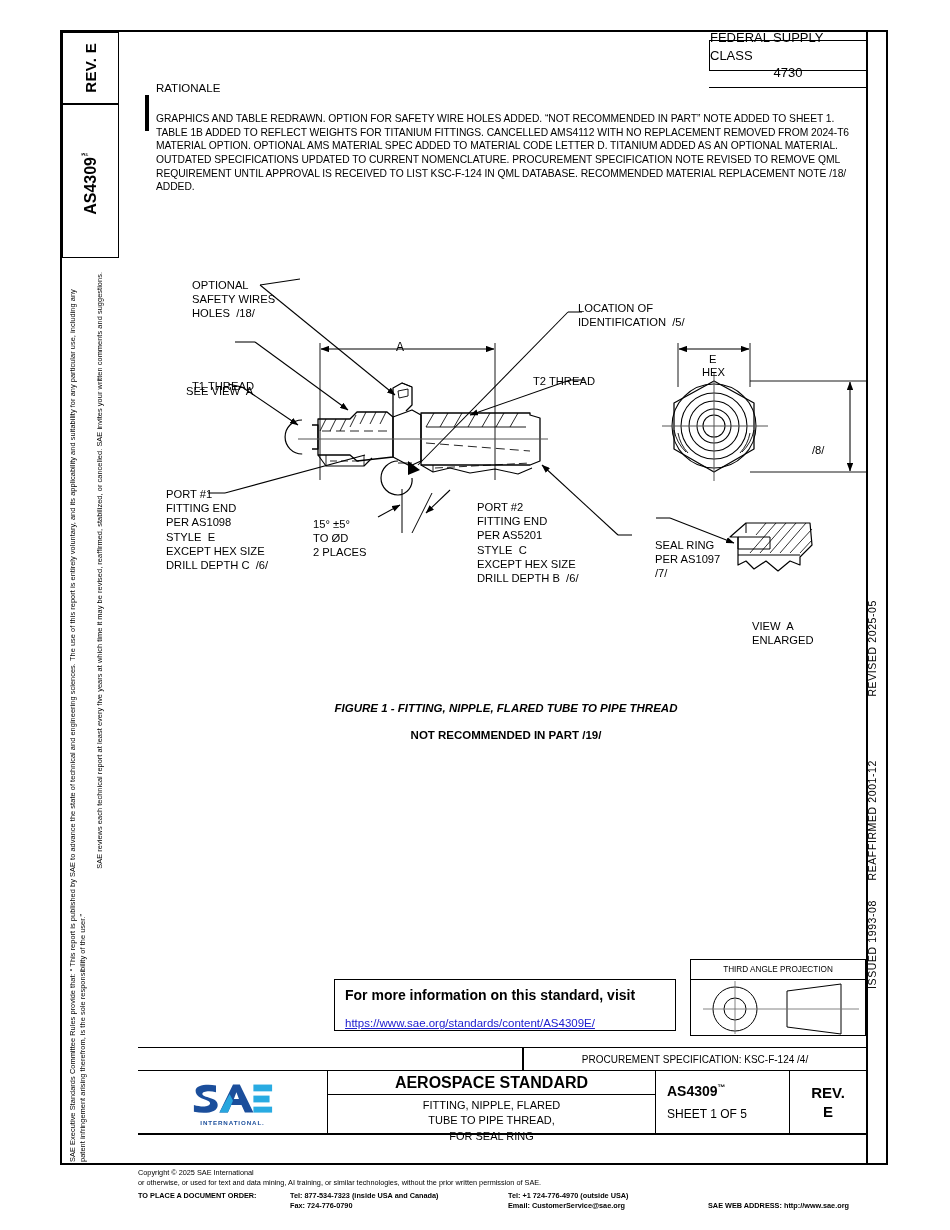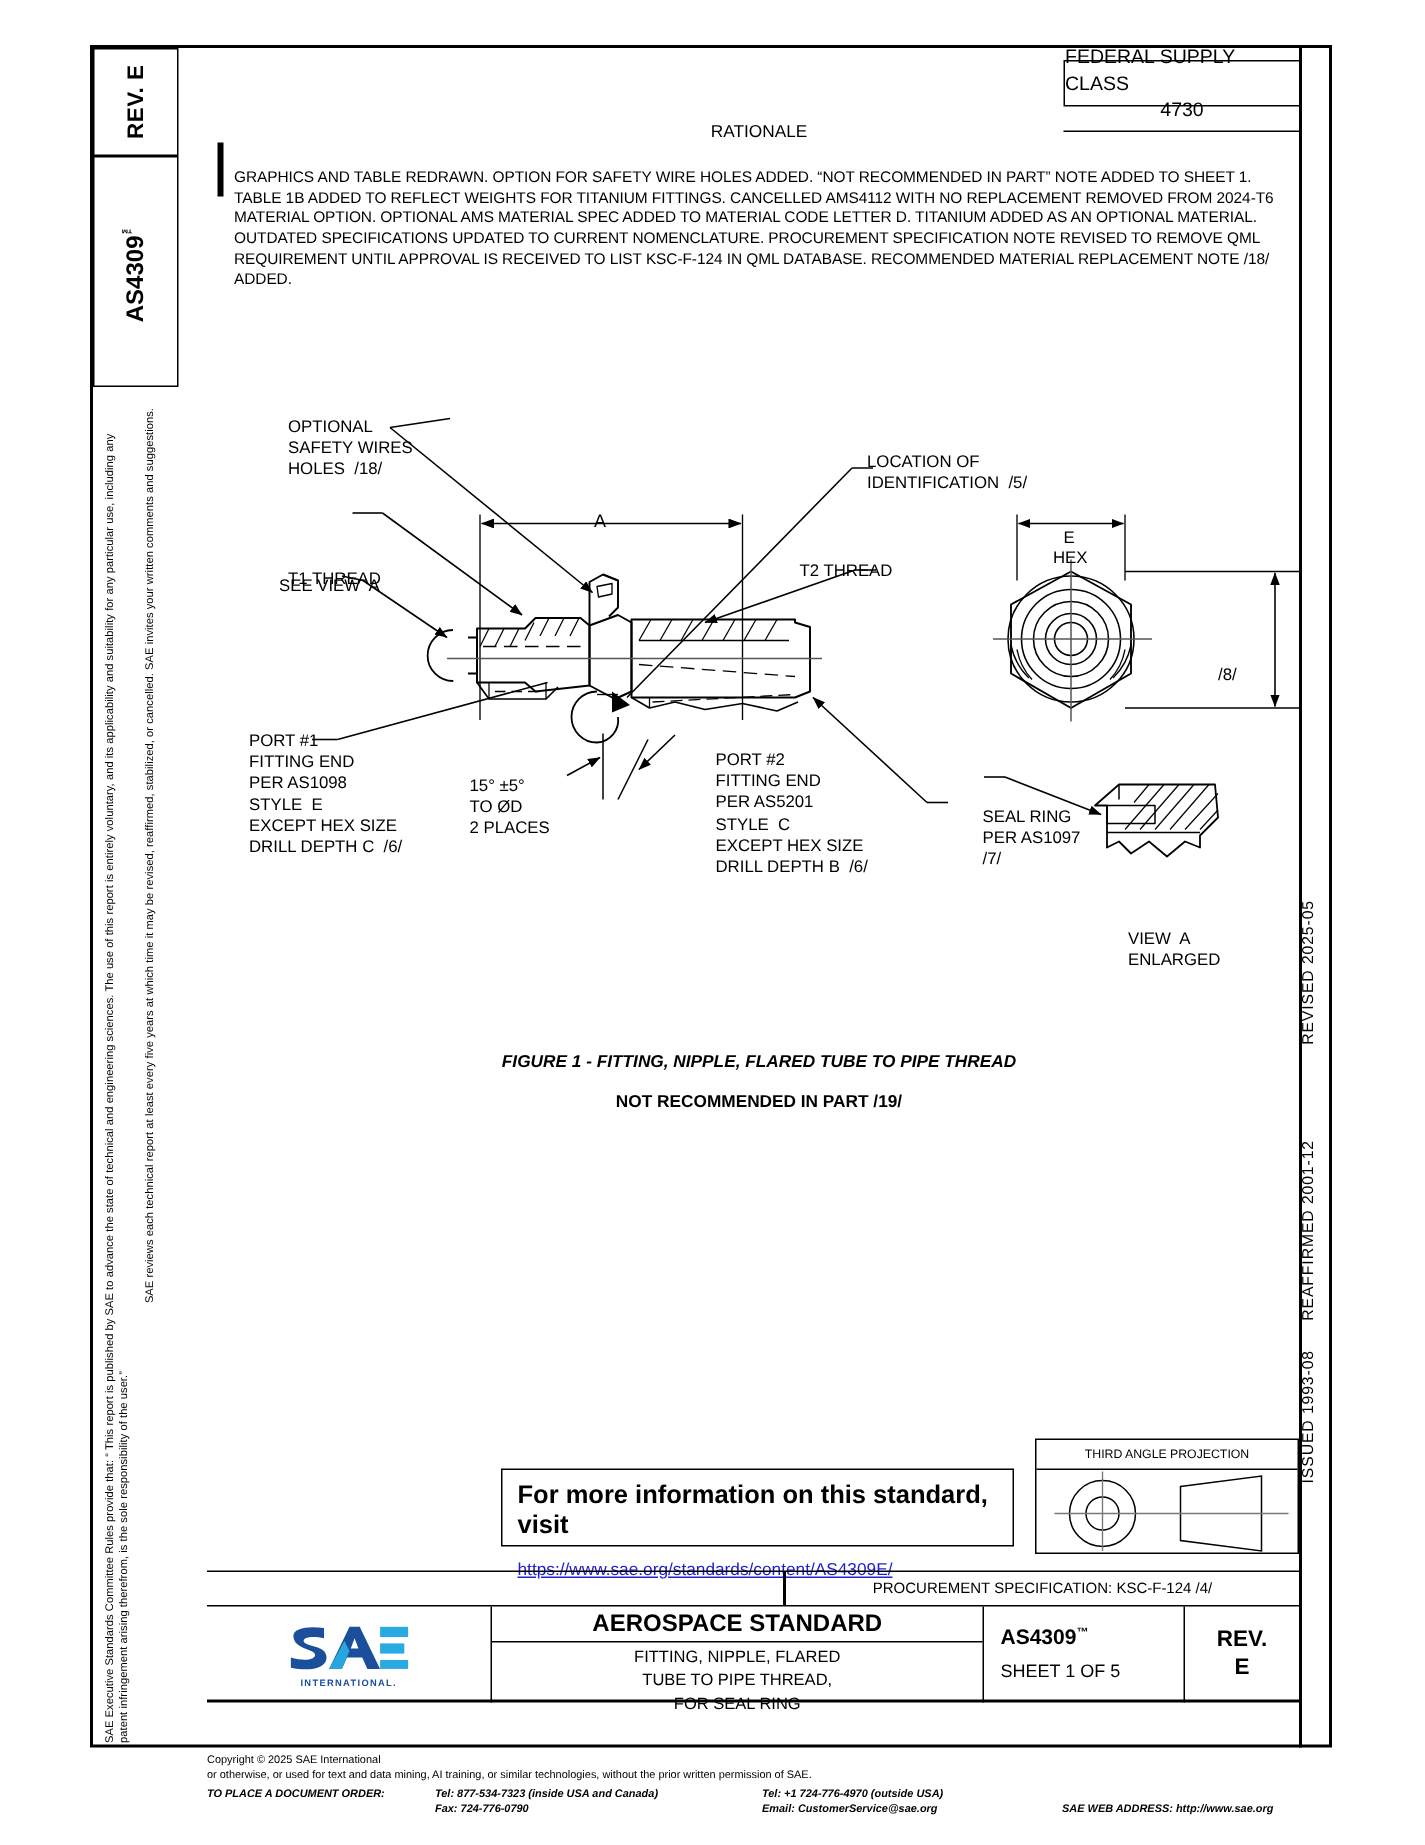--- a/index.html
+++ b/index.html
@@ -24,21 +24,21 @@
 
   
   #rev-bar{left:145px;top:95px;width:4px;height:36px;background:#000;}
 
   
   #fsc-box{left:709px;top:40px;width:158px;height:31px;border:1.2px solid #000;box-sizing:border-box;
            display:flex;flex-direction:column;align-items:center;justify-content:center;font-size:13px;line-height:1.35;}
   #fsc-line{left:709px;top:87px;width:158px;height:1.4px;background:#000;}
 
   
-  #rationale-title{left:156px;top:82px;width:700px;text-align:center;font-size:11.5px;}
+  #rationale-title{left:156px;top:82px;width:700px;font-size:11.5px;}
   #rationale-body{left:156px;top:112px;width:700px;font-size:10.3px;line-height:1.33;letter-spacing:-0.05px;}
 
   
   .legal{writing-mode:vertical-rl;transform:rotate(180deg);font-size:7.4px;line-height:1.35;letter-spacing:.05px;}
   #legal-1{left:68px;top:272px;height:890px;width:24px;}
   #legal-2{left:95px;top:272px;height:890px;width:24px;}
 
   
   .rdate{writing-mode:vertical-rl;transform:rotate(180deg);font-size:10.5px;letter-spacing:.6px;}
   #date-revised{left:866px;top:600px;width:22px;}
@@ -50,21 +50,21 @@
 
   
   #draw-svg{position:absolute;left:150px;top:265px;width:730px;height:420px;}
 
   
   #fig-caption{left:156px;top:702px;width:700px;text-align:center;font-size:11.5px;font-style:italic;font-weight:bold;}
   #nrip{left:156px;top:729px;width:700px;text-align:center;font-size:11.5px;font-weight:bold;}
 
   
   #info-box{left:334px;top:979px;width:342px;height:52px;border:1.6px solid #000;box-sizing:border-box;padding:7px 0 0 10px;}
-  #info-line1{font-size:17px;font-weight:bold;}
+  #info-line1{font-size:14px;font-weight:bold;}
   #info-link{font-size:11.5px;color:#2020d0;text-decoration:underline;display:block;margin-top:14px;}
 
   
   #tap-box{left:690px;top:959px;width:176px;height:77px;border:1.4px solid #000;box-sizing:border-box;}
   #tap-title{position:absolute;left:0;top:0;width:100%;height:20px;border-bottom:1.4px solid #000;
              display:flex;align-items:center;justify-content:center;font-size:8.2px;box-sizing:border-box;}
   #tap-svg{position:absolute;left:0;top:20px;width:174px;height:55px;}
 
   
   #cust-row{left:138px;top:1047px;width:728px;height:24px;border-top:1.6px solid #000;border-bottom:1.6px solid #000;box-sizing:border-box;}
@@ -86,21 +86,21 @@
   #tb-rev{left:652px;width:76px;display:flex;flex-direction:column;align-items:center;justify-content:center;
           font-size:15px;font-weight:bold;line-height:1.25;}
 
   
   #sae-logo{width:96px;height:42px;position:relative;}
   #sae-sub{position:absolute;left:0;bottom:-2px;width:100%;text-align:center;font-size:6.2px;
            font-weight:bold;color:#1b4e9b;letter-spacing:.9px;}
 
   
   #footer{left:138px;top:1168px;width:812px;font-size:7.3px;line-height:1.42;}
-  #order-grid{margin-top:2px;font-style:italic;}
+  #order-grid{margin-top:2px;}
   .orow{display:flex;}
   .oc1{width:152px;font-weight:bold;}
   .oc2{width:218px;font-weight:bold;}
   .oc3{width:200px;font-weight:bold;}
   .oc4{font-weight:bold;}
 </style>
 </head>
 <body>
 
 <div class="pg">

